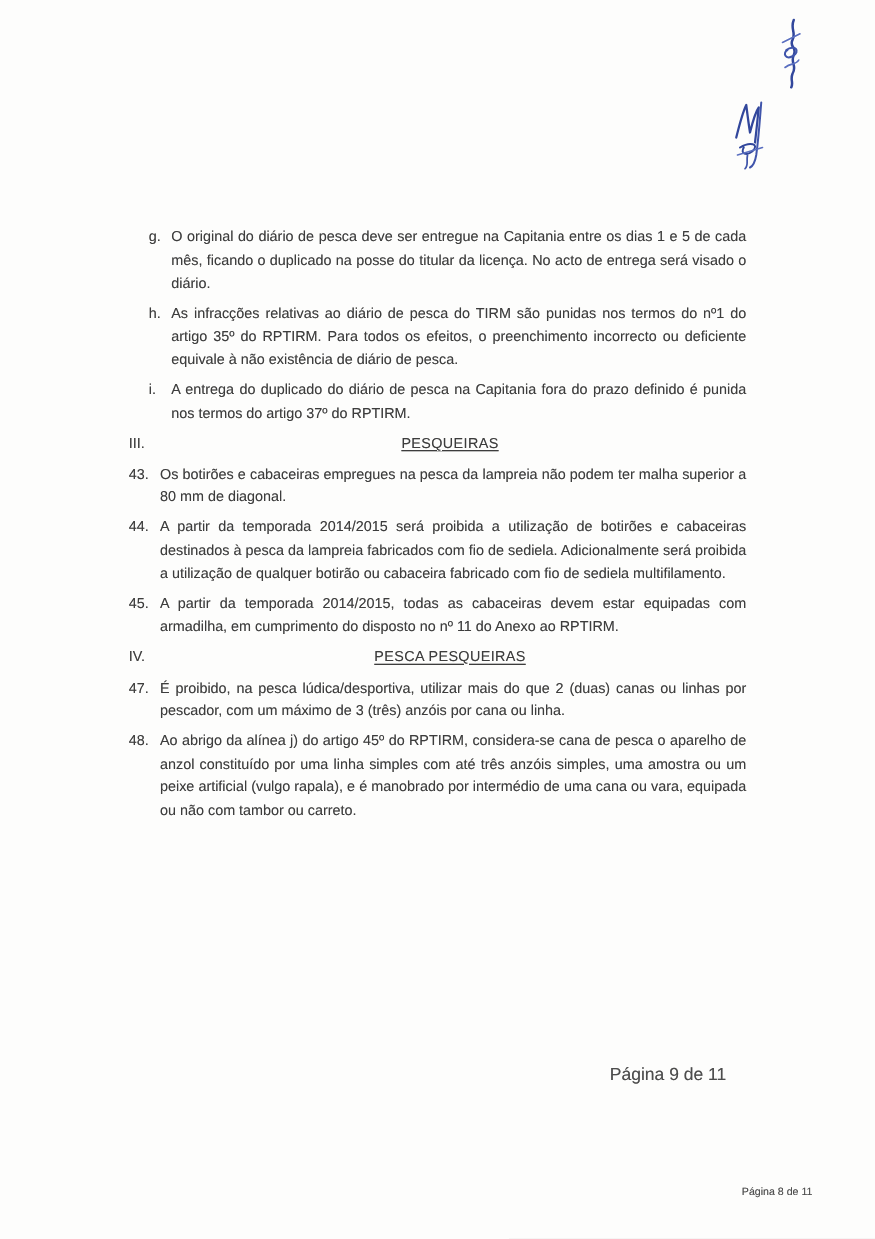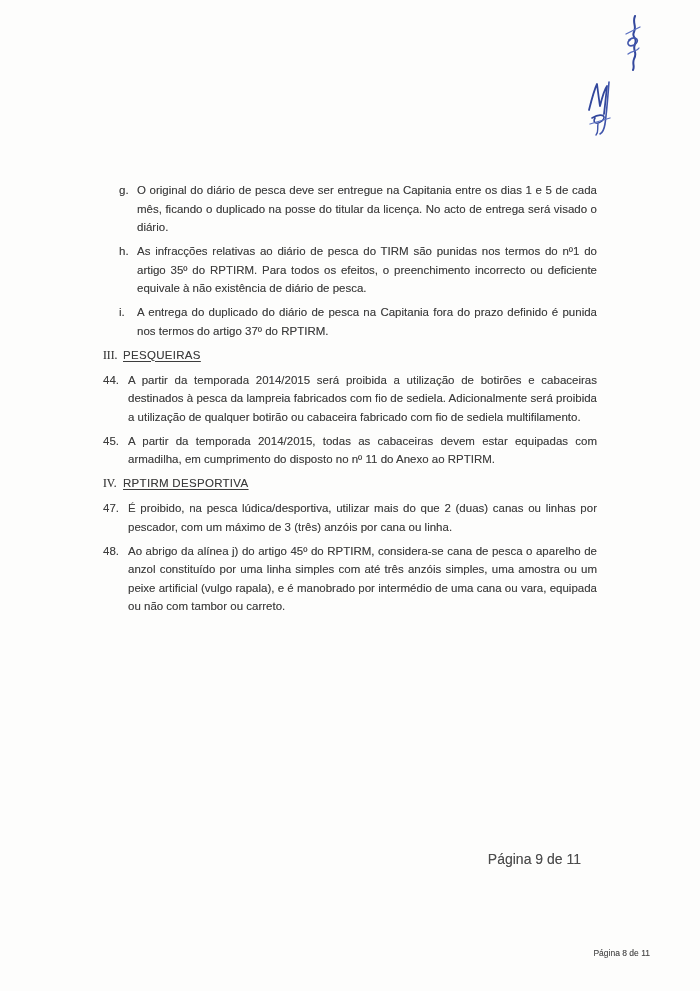--- a/index.html
+++ b/index.html
@@ -20,26 +20,26 @@
     line-height:18.5px;
     text-align:justify;
     text-shadow:0 0 0.5px rgba(70,70,70,0.45);
   }
   .doc-item { display:flex; margin-bottom:5.5px; }
   .doc-item .marker { flex:0 0 25px; white-space:nowrap; }
   .doc-item .body { flex:1 1 auto; text-align:justify; }
   .level-letter { padding-left:16px; }
   .level-letter .marker { flex:0 0 18px; }
   .section { margin-top:4px; margin-bottom:6.5px; }
-  .section .marker { flex:0 0 20px;font-family:Liberation Serif, serif; }
+  .section .marker { flex:0 0 20px; }
   .section .body {
     text-decoration:underline;
     text-underline-offset:2px;
     letter-spacing:0.3px;
-    text-align:left;
+    text-align:center;
   }
   .footer-inner {
     position:absolute;
     top:851px; right:119px;
     font-size:14px;
     color:#4d4d4d;
     text-shadow:0 0 0.4px rgba(80,80,80,0.5);
   }
   .footer-scan {
     position:absolute;
@@ -96,35 +96,39 @@
     </div>
 
 
 
     <div class="doc-item section">
       <span class="marker">III.</span>
       <span class="body">PESQUEIRAS</span>
     </div>
 
 
+    <div class="doc-item">
+      <span class="marker">43.</span>
+      <span class="body">Os botirões e cabaceiras empregues na pesca da lampreia não podem ter malha superior a 80 mm de diagonal.</span>
+    </div>
 
     <div class="doc-item">
       <span class="marker">44.</span>
       <span class="body">A partir da temporada 2014/2015 será proibida a utilização de botirões e cabaceiras destinados à pesca da lampreia fabricados com fio de sediela. Adicionalmente será proibida a utilização de qualquer botirão ou cabaceira fabricado com fio de sediela multifilamento.</span>
     </div>
 
     <div class="doc-item">
       <span class="marker">45.</span>
       <span class="body">A partir da temporada 2014/2015, todas as cabaceiras devem estar equipadas com armadilha, em cumprimento do disposto no nº 11 do Anexo ao RPTIRM.</span>
     </div>
 
 
     <div class="doc-item section">
       <span class="marker">IV.</span>
-      <span class="body">RPTIRM DESPORTIVA</span>
+      <span class="body">PESCA PESQUEIRAS</span>
     </div>
 
     <div class="doc-item">
       <span class="marker">47.</span>
       <span class="body">É proibido, na pesca lúdica/desportiva, utilizar mais do que 2 (duas) canas ou linhas por pescador, com um máximo de 3 (três) anzóis por cana ou linha.</span>
     </div>
 
     <div class="doc-item">
       <span class="marker">48.</span>
       <span class="body">Ao abrigo da alínea j) do artigo 45º do RPTIRM, considera-se cana de pesca o aparelho de anzol constituído por uma linha simples com até três anzóis simples, uma amostra ou um peixe artificial (vulgo rapala), e é manobrado por intermédio de uma cana ou vara, equipada ou não com tambor ou carreto.</span>

